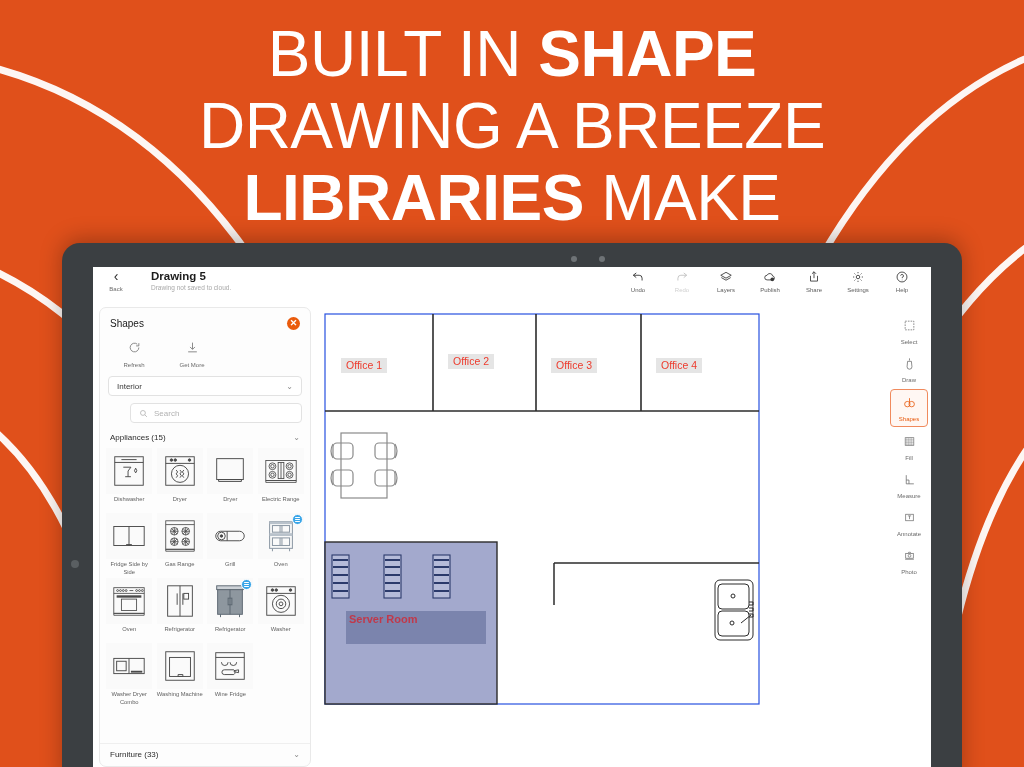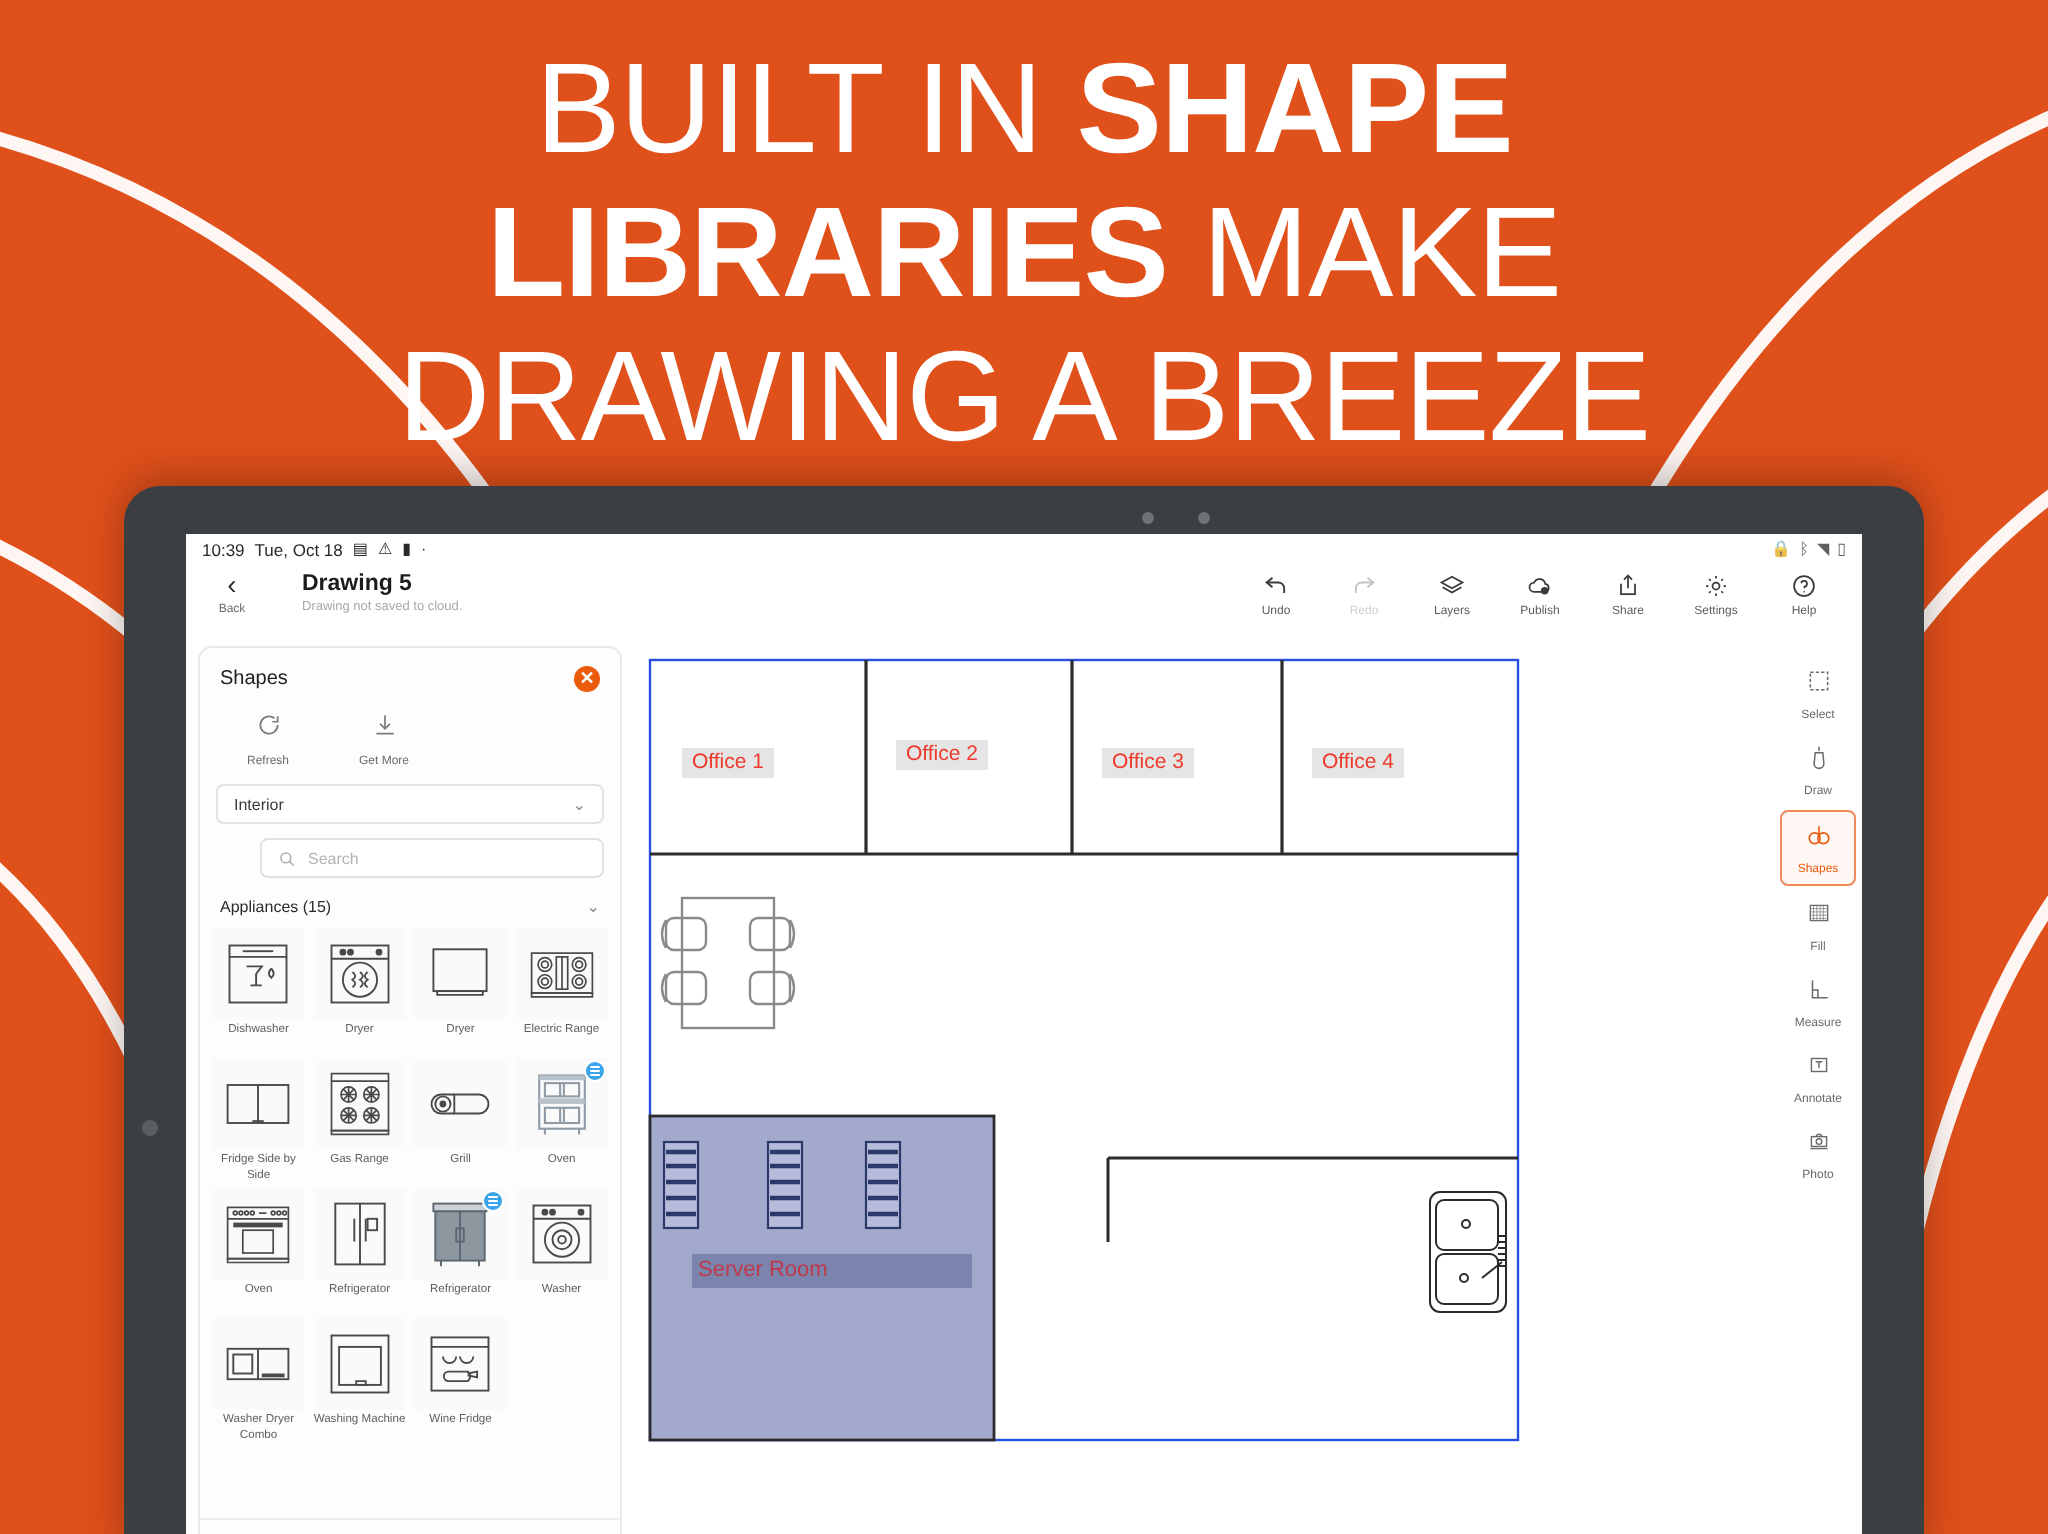--- a/index.html
+++ b/index.html
@@ -138,21 +138,21 @@
   .panel-foot .caret { margin-left: auto; color: #8b8b8b; }
 
   
   .canvas { flex: 1; position: relative; background: #fff; }
   .canvas svg { position: absolute; left: 0; top: 0; }
   .room-label {
     position: absolute; font-family: "Liberation Sans", sans-serif;
     font-size: 10.5px; color: #ED3A2C; background: #e5e5e5;
     padding: 1px 5px 2px; white-space: nowrap;
   }
-  .room-label.server { background: #7b84ad; color: #c0394b; font-size: 11px; padding: 2px 5px 3px 3px; }
+  .room-label.server { background: #7b84ad; color: #c0394b; font-size: 11px; padding: 2px 5px 19px 3px; font-weight: bold; }
 
   
   .rail {
     width: 44px; background: #fff; padding-top: 8px;
     display: flex; flex-direction: column; align-items: center; gap: 2px;
   }
   .rail-item {
     width: 38px; padding: 5px 0 4px; text-align: center; cursor: pointer;
     border-radius: 4px;
   }
@@ -171,49 +171,33 @@
     <path d="M 1080 40 Q 760 120 660 790"></path>
     <path d="M 1090 210 Q 860 310 800 790"></path>
     <path d="M 1095 380 Q 960 470 930 790"></path>
   </g>
 </svg>
 
 <div class="banner">
   <div class="banner-line">
     <span>BUILT IN </span><b>SHAPE</b>
   </div>
+  <div class="banner-line">DRAWING A BREEZE</div>
   <div class="banner-line">
     <b>LIBRARIES</b><span> MAKE</span>
   </div>
-  <div class="banner-line">DRAWING A BREEZE</div>
 </div>
 
 <div class="tablet">
   <div class="cam cam1"></div>
   <div class="cam cam2"></div>
   <div class="side-btn"></div>
 
   <div class="tablet-inner">
 
-    <div class="statusbar">
-      <div class="sb-left">
-        <span>10:39</span>
-        <span>Tue, Oct 18</span>
-        <span class="sb-ic">▤</span>
-        <span class="sb-ic">⚠</span>
-        <span class="sb-ic">▮</span>
-        <span class="sb-ic">·</span>
-      </div>
-      <div class="sb-right">
-        <span class="sb-ic">🔒</span>
-        <span class="sb-ic">ᛒ</span>
-        <span class="sb-ic">◥</span>
-        <span class="sb-ic">▯</span>
-      </div>
-    </div>
 
     <div class="apphead">
       <div class="backbtn">
         <div class="chev">‹</div>
         <div class="lbl">Back</div>
       </div>
       <div class="titlewrap">
         <div class="doctitle">Drawing 5</div>
         <div class="docsub">Drawing not saved to cloud.</div>
       </div>

